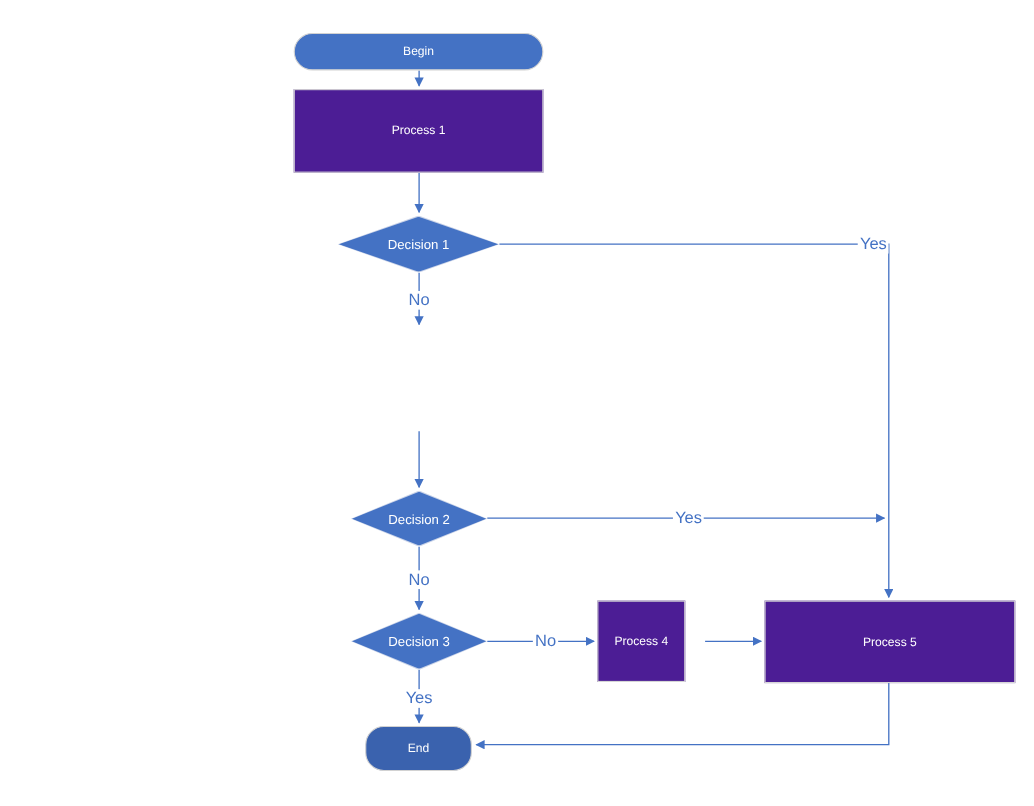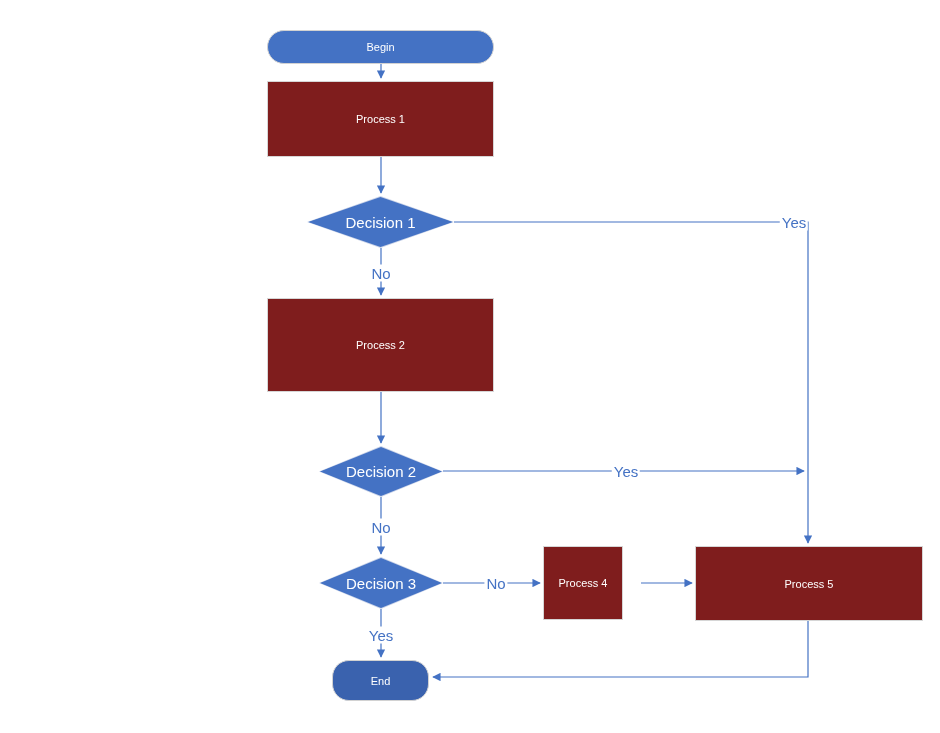--- a/index.html
+++ b/index.html
@@ -23,21 +23,21 @@
   .node {
     position: absolute;
     display: flex;
     align-items: center;
     justify-content: center;
     color: #ffffff;
     font-size: 11px;
     box-sizing: border-box;
   }
   .proc {
-    background: #7f1d1d;
+    background: #4c1d95;
     border: 1px solid #d6d6d6;
   }
   .term {
     background: #4472c4;
     border: 1px solid #d2d2d2;
     border-radius: 17px;
   }
   .term.dark {
     background: #3a62ae;
   }
@@ -52,21 +52,21 @@
     clip-path: polygon(50% 0, 100% 50%, 50% 100%, 0 50%);
     background: #4472c4;
   }
   .diamond-label {
     position: absolute;
     inset: 0;
     display: flex;
     align-items: center;
     justify-content: center;
     color: #ffffff;
-    font-size: 15px;
+    font-size: 12px;
   }
   .edge-label {
     position: absolute;
     transform: translate(-50%, -50%);
     background: #ffffff;
     color: #4472c4;
     font-size: 15px;
     line-height: 1;
     padding: 1px 2px;
     white-space: nowrap;
@@ -104,23 +104,20 @@
 
   <div class="node proc" style="left:267px; top:81px; width:227px; height:76px;">
     <span>Process 1</span>
   </div>
 
   <div class="diamond-outer" style="left:307px; top:196px; width:147px; height:52px;">
     <div class="diamond-inner"></div>
     <div class="diamond-label">Decision 1</div>
   </div>
 
-  <div class="node proc" style="left:267px; top:298px; width:227px; height:94px;">
-    <span>Process 2</span>
-  </div>
 
   <div class="diamond-outer" style="left:319px; top:446px; width:124px; height:51px;">
     <div class="diamond-inner"></div>
     <div class="diamond-label">Decision 2</div>
   </div>
 
   <div class="diamond-outer" style="left:319px; top:557px; width:124px; height:52px;">
     <div class="diamond-inner"></div>
     <div class="diamond-label">Decision 3</div>
   </div>

